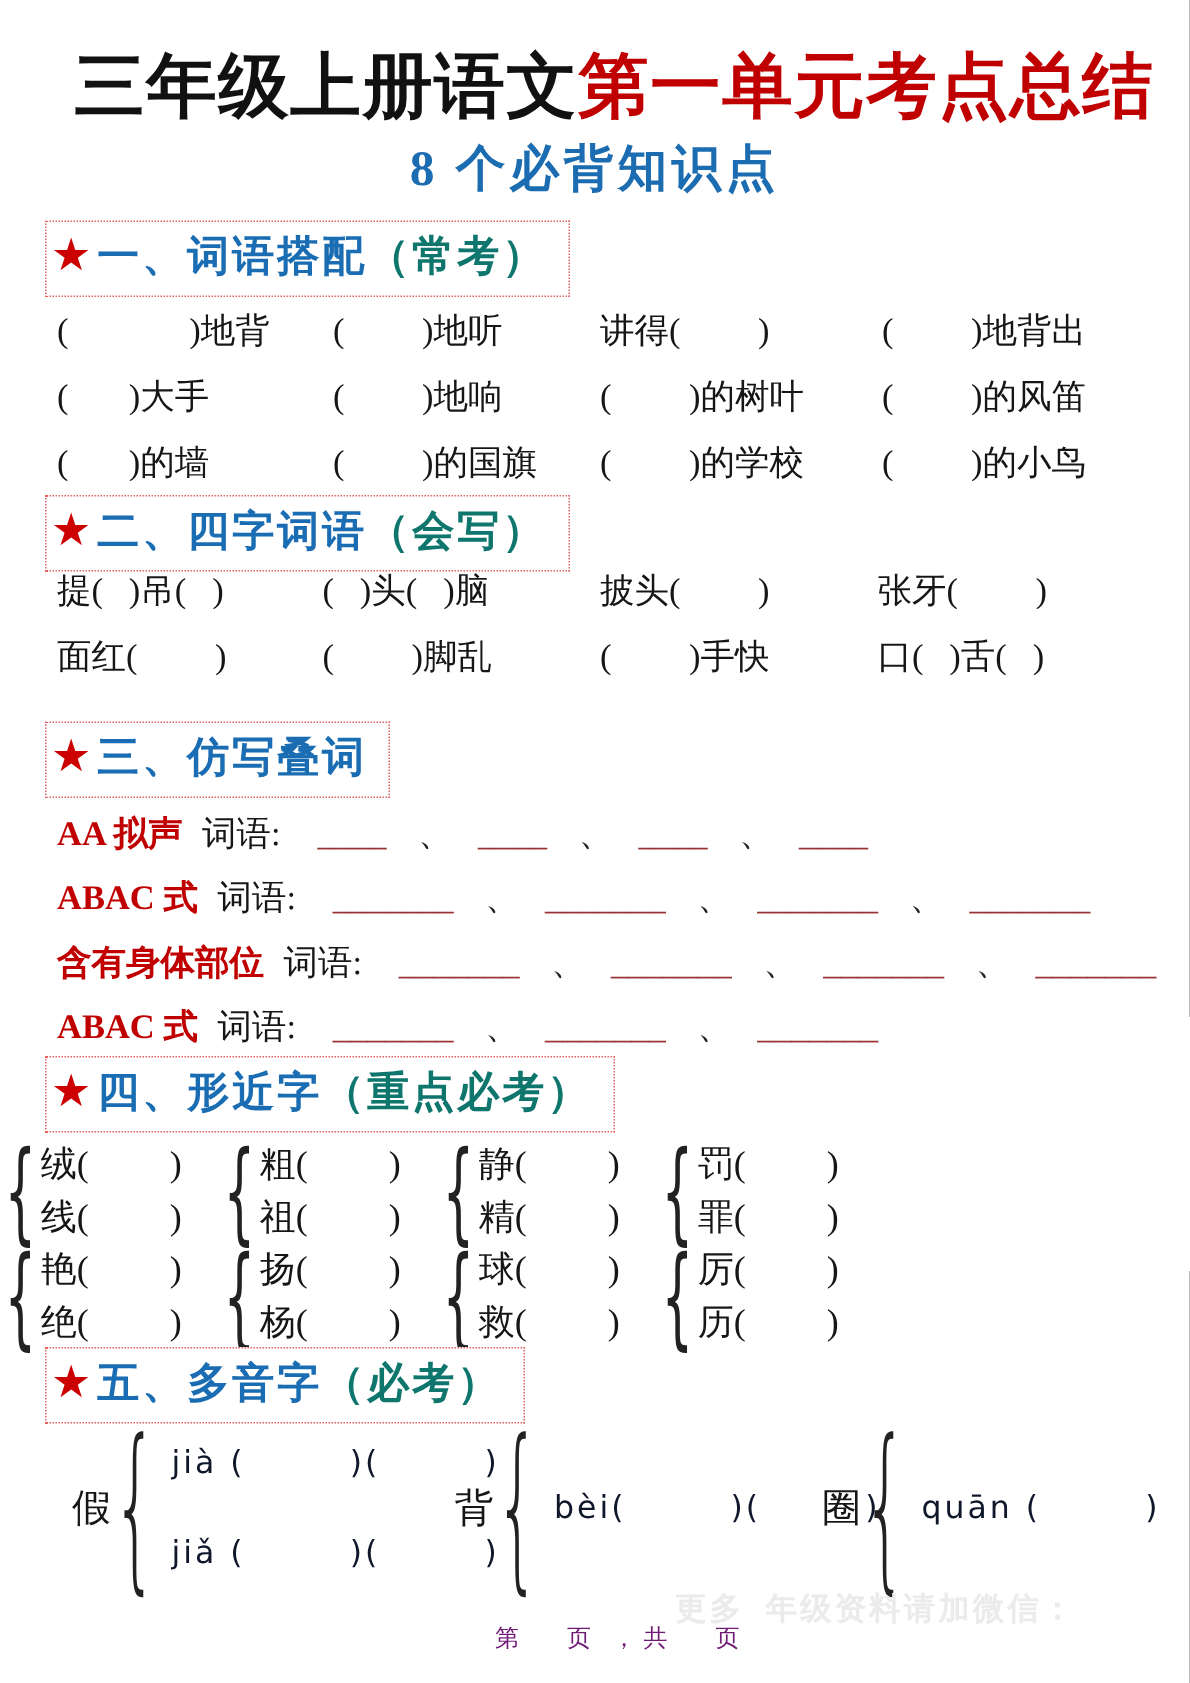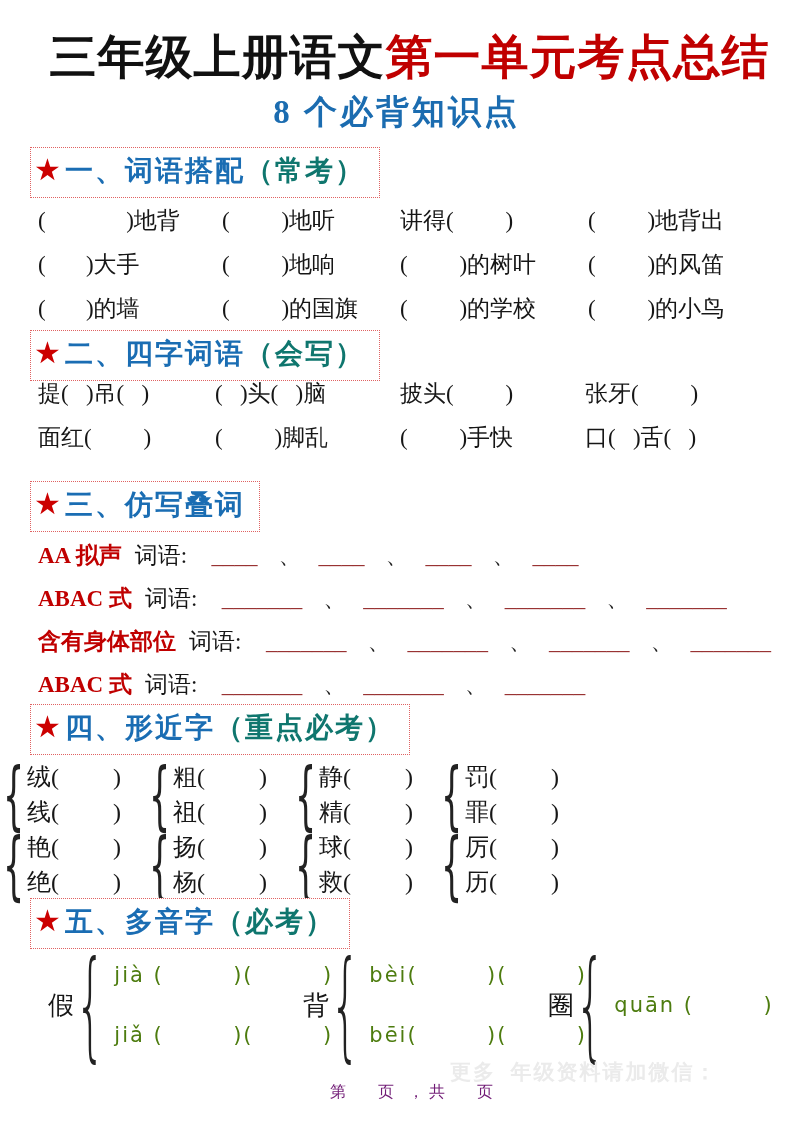--- a/index.html
+++ b/index.html
@@ -43,21 +43,21 @@
     transform:scaleX(.45);margin-left:-16px;margin-right:-10px;}
   .pairlines{display:flex;flex-direction:column;}
   .pairlines .cell{font-size:24px;line-height:35px;}
   
   .mgroup{position:absolute;display:flex;align-items:center;}
   .mchar{font-size:26px;margin-right:0px;}
   .mgroup .brace::before{content:"{";display:inline-block;font-size:120px;line-height:110px;
     transform:scaleX(.40);margin-left:-22px;margin-right:-14px;font-weight:200;}
   .mlines{display:flex;flex-direction:column;gap:36px;}
   .pinyin{font-family:"DejaVu Sans","Liberation Sans",sans-serif;font-size:21px;
-    letter-spacing:2px;white-space:pre;color:#4d7c0f;}
+    letter-spacing:2px;white-space:pre;color:#0f172a;}
   
   .footer-page{position:absolute;top:1082px;left:330px;font-size:16px;letter-spacing:5px;color:#701a75;white-space:pre;}
   .watermark{position:absolute;top:1058px;left:450px;font-size:21px;font-weight:bold;
     color:#ebebeb;letter-spacing:2px;white-space:pre;}
 </style>
 </head>
 <body>
 
 <div class="page">
 
@@ -202,21 +202,20 @@
     <div class="mlines">
       <span class="pinyin">jià (        )(        )</span>
       <span class="pinyin">jiǎ (        )(        )</span>
     </div>
   </div>
   <div class="mgroup" style="top:950px;left:303px;">
     <span class="mchar">背</span>
     <span class="brace"></span>
     <div class="mlines">
       <span class="pinyin">bèi(        )(        )</span>
-      <span class="pinyin">bēi(        )(        )</span>
     </div>
   </div>
   <div class="mgroup" style="top:950px;left:548px;">
     <span class="mchar">圈</span>
     <span class="brace"></span>
     <div class="mlines">
       <span class="pinyin">quān (        )</span>
     </div>
   </div>
 

